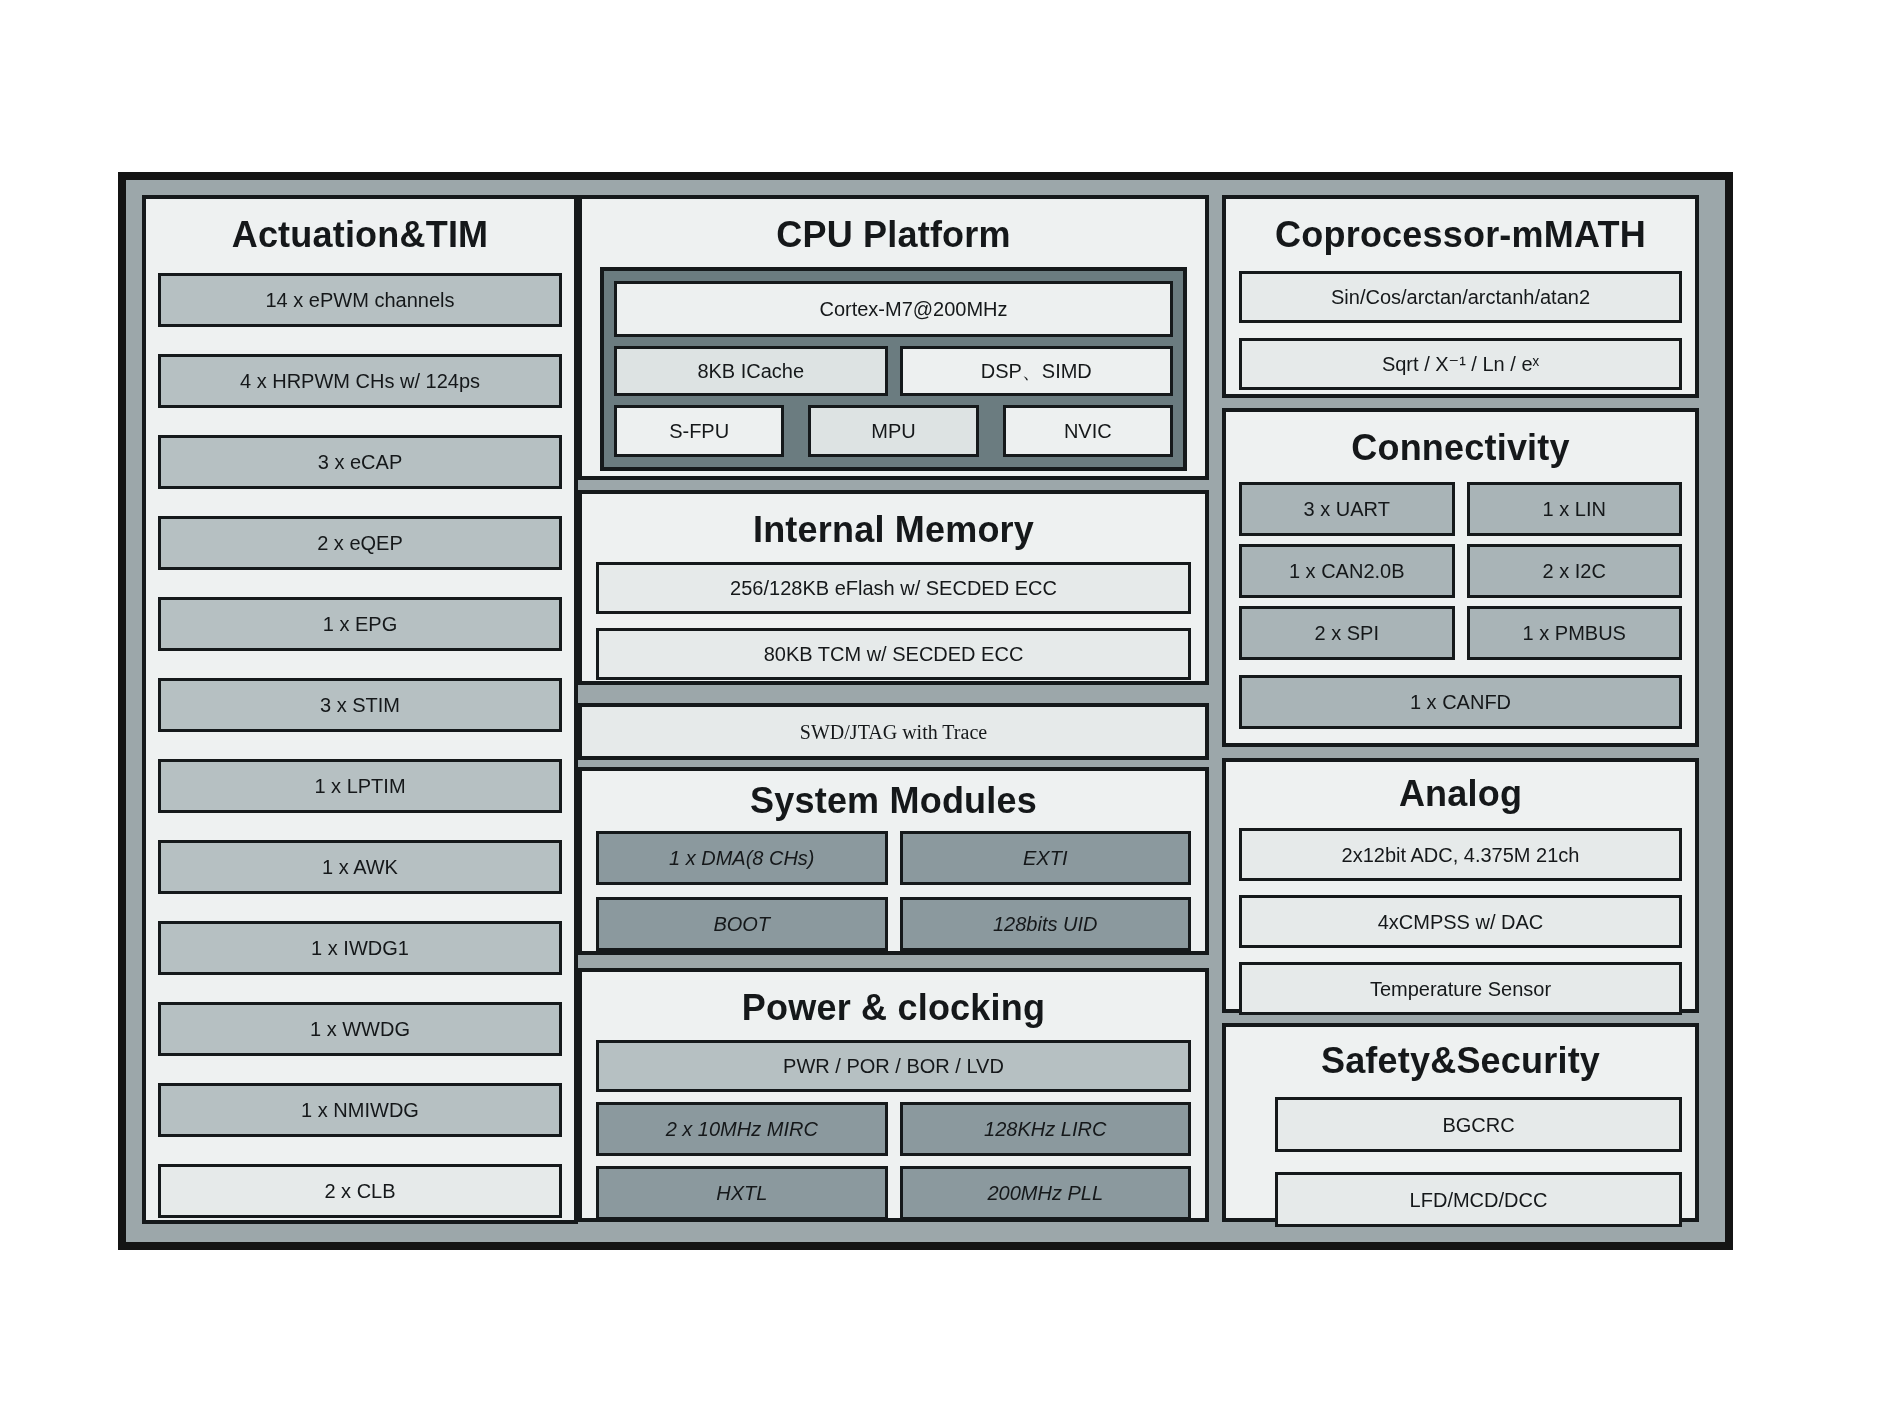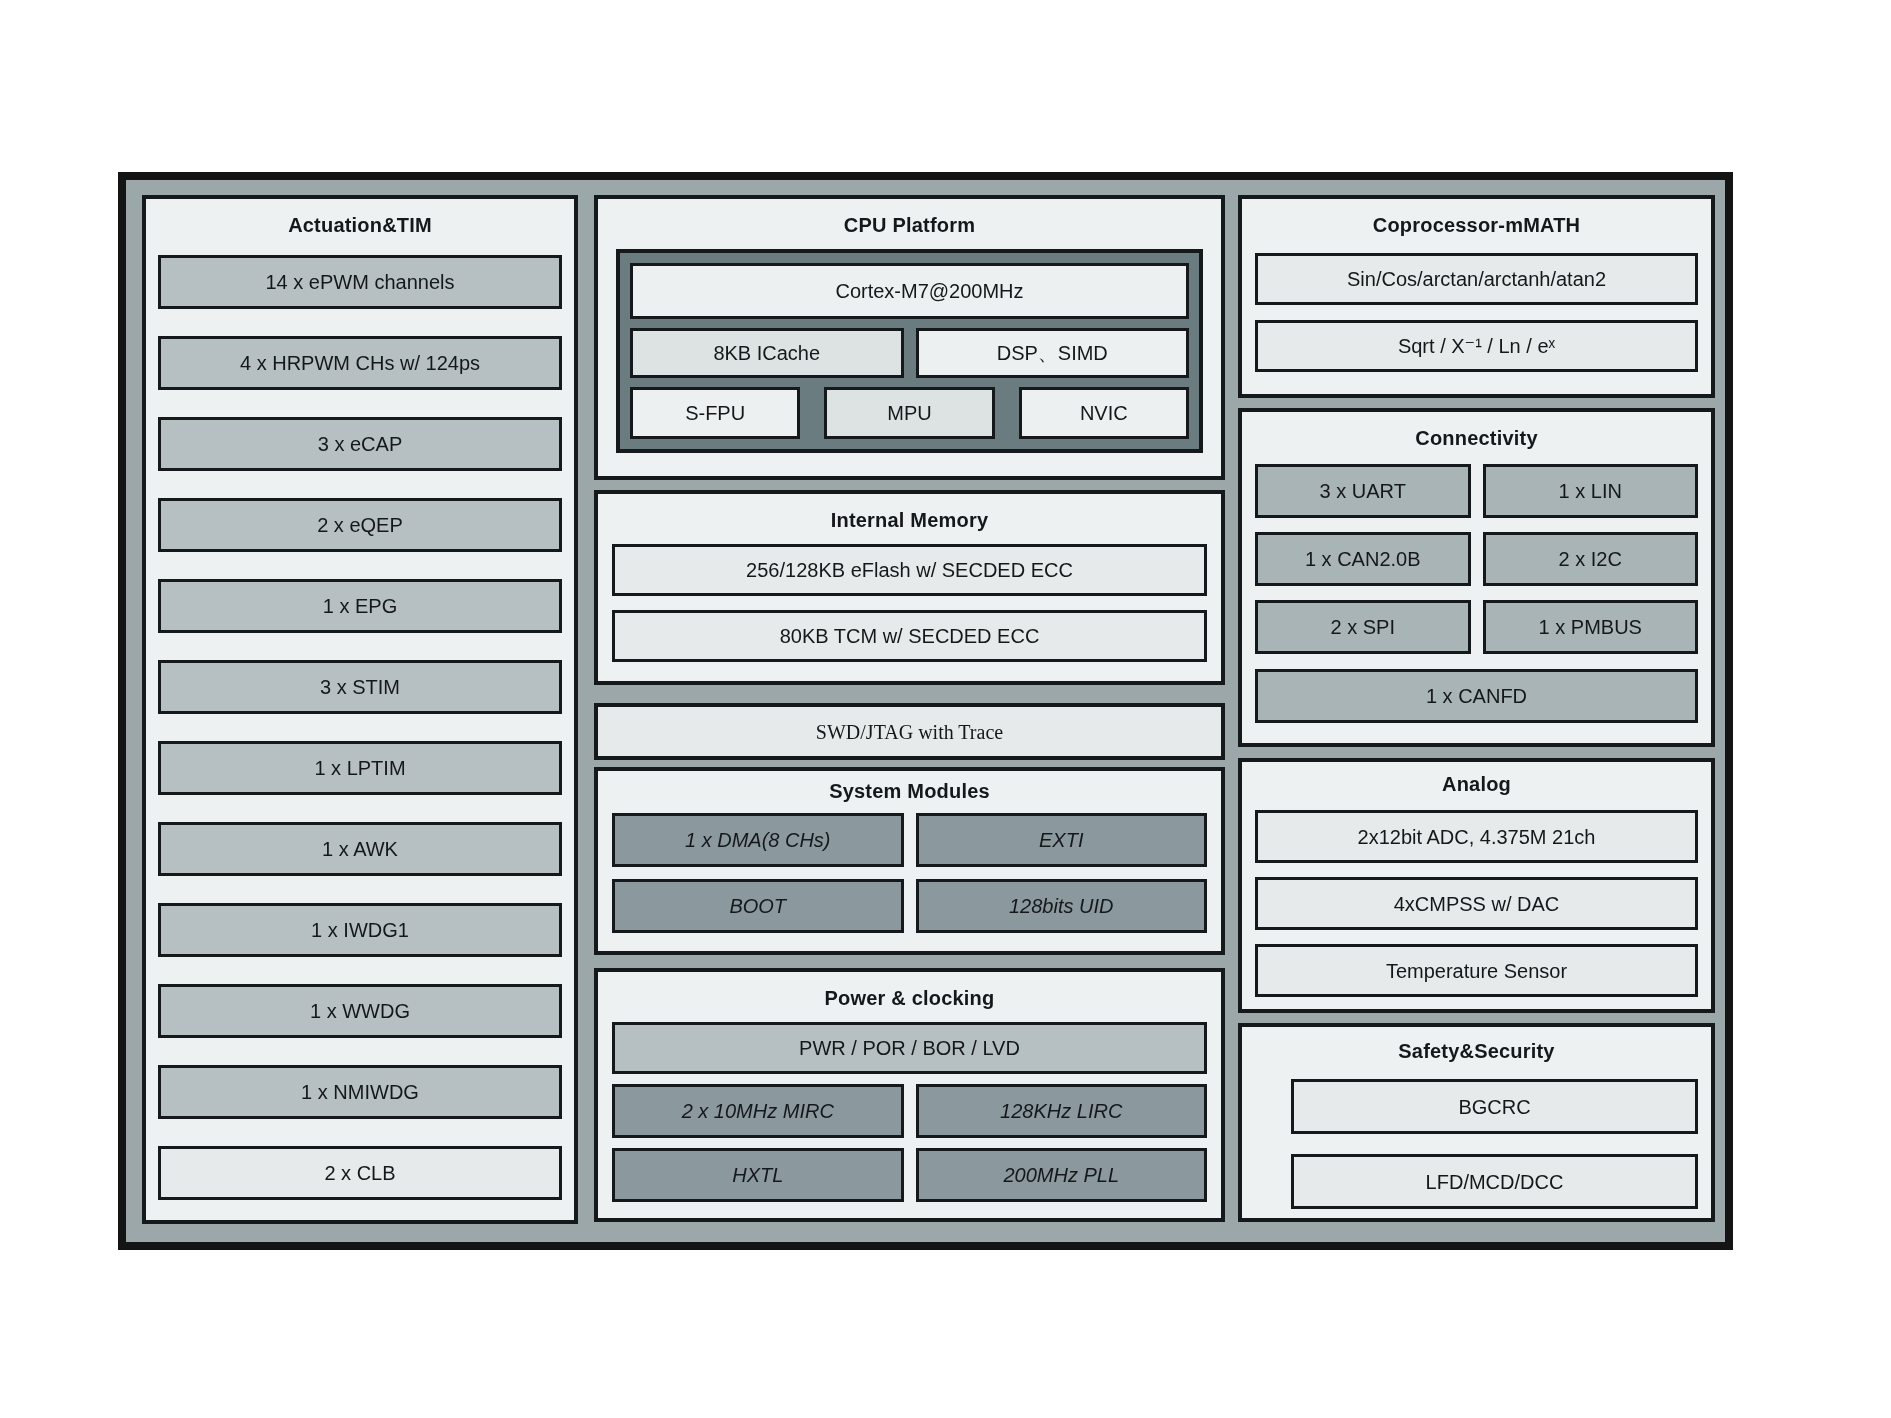--- a/index.html
+++ b/index.html
@@ -19,26 +19,26 @@
     padding: 15px 10px 18px 16px;
     display: flex;
     align-items: stretch;
   }
   .panel {
     background: #eef1f1;
     border: 4px solid #15191b;
   }
   .col-left { width: 436px; flex: none; }
   .col { display: flex; flex-direction: column; flex: none; }
-  .col.mid { width: 631px; margin-left: 16px; }
+  .col.mid { width: 631px; }
   .col.right { width: 477px; margin-left: 13px; }
 
   .ptitle {
     margin: 0; padding: 15px 4px 0;
-    font-size: 20px; font-weight: bold;
+    font-size: 36px; font-weight: bold;
     text-align: center; line-height: 1.15;
     letter-spacing: 0.2px;
   }
   .box {
     border: 3px solid #15191b;
     display: flex; align-items: center; justify-content: center;
     font-size: 20px; line-height: 1.1; text-align: center;
     flex: none;
   }
   .medium  { background: #b6c0c2; }
@@ -92,21 +92,21 @@
   .pwr-bus { margin: 12px 14px 0; height: 52px; }
   .pwr-grid { margin: 10px 14px 0; row-gap: 10px; }
   .pwr-grid .box { height: 54px; }
 
   
   .panel.copro { height: 203px; }
   .copro-stack { margin: 16px 13px 0; gap: 15px; }
   .copro-stack .box { height: 52px; }
 
   .panel.conn { height: 339px; margin-top: 10px; }
-  .conn-grid { margin: 14px 13px 0; row-gap: 14px; }
+  .conn-grid { margin: 14px 13px 0; row-gap: 8px; }
   .conn-grid .box { height: 54px; }
   .conn-wide { margin: 15px 13px 0; height: 54px; }
 
   .panel.analog { height: 255px; margin-top: 11px; }
   .analog .ptitle { padding-top: 11px; }
   .analog-stack { margin: 14px 13px 0; gap: 14px; }
   .analog-stack .box { height: 53px; }
 
   .panel.safety { height: 199px; margin-top: 10px; }
   .safety .ptitle { padding-top: 13px; }

